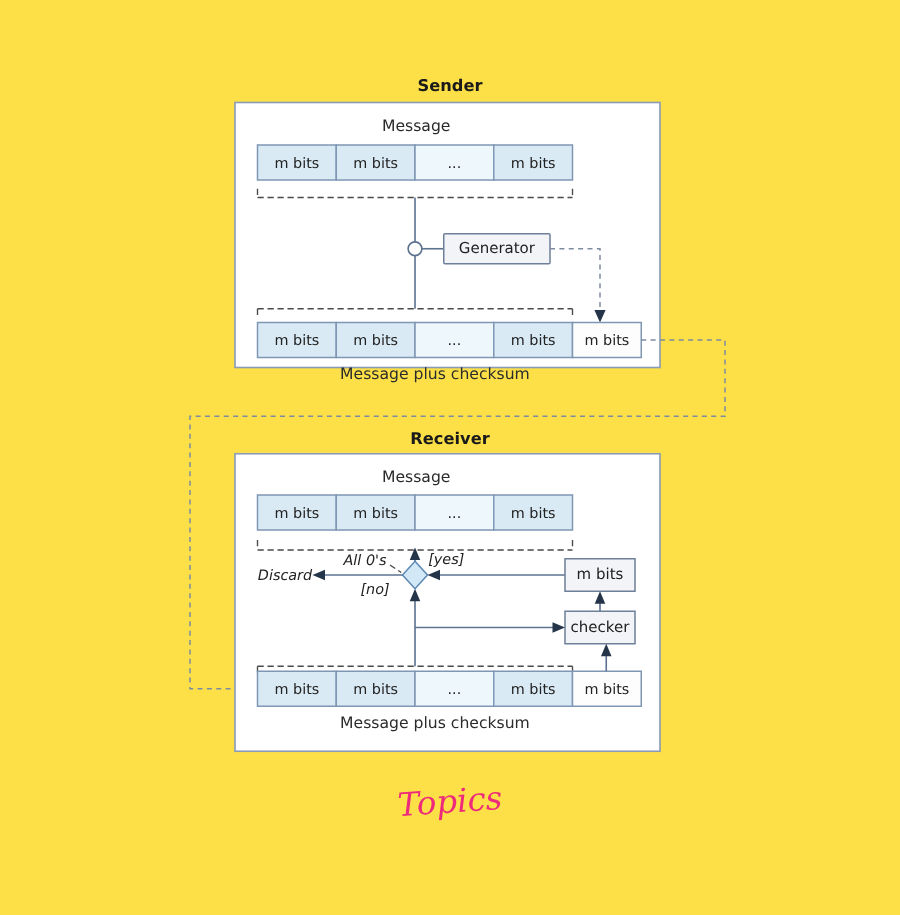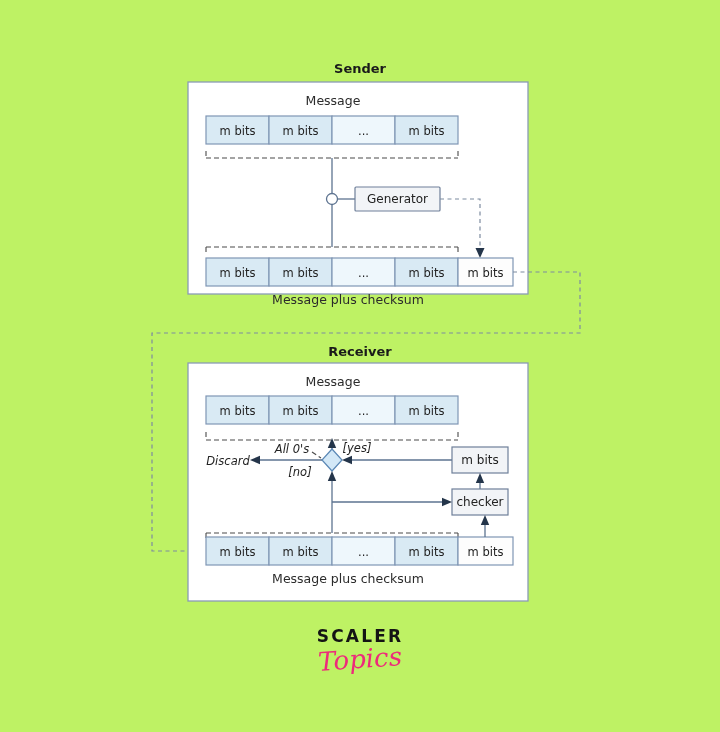--- a/index.html
+++ b/index.html
@@ -6,21 +6,21 @@
   html, body {
     margin: 0; padding: 0;
     width: 720px; height: 732px;
     background: #ffffff;
     font-family: "DejaVu Sans", "Liberation Sans", sans-serif;
   }
   #stage {
     position: relative;
     width: 720px; height: 732px;
     overflow: hidden;
-    background: #bef264;
+    background: #fde047;
   }
   svg#diagram {
     position: absolute;
     left: 0; top: 0;
     width: 720px; height: 732px;
   }
   .ttl {
     font-size: 13px;
     font-weight: bold;
     fill: #1a1a1a;
@@ -272,17 +272,16 @@
     </g>
 
     <path class="solid-line" d="M485,537 L485,522"></path>
     <polygon class="arrowhead" points="485,515 480.8,525 489.2,525"></polygon>
 
     <text class="lbl" x="348" y="579">Message plus checksum</text>
 
   </svg>
 
   <div id="logo">
-    <span class="scaler">SCALER</span>
     <span class="topics">Topics</span>
   </div>
 
 </div>
 
 </body></html>

